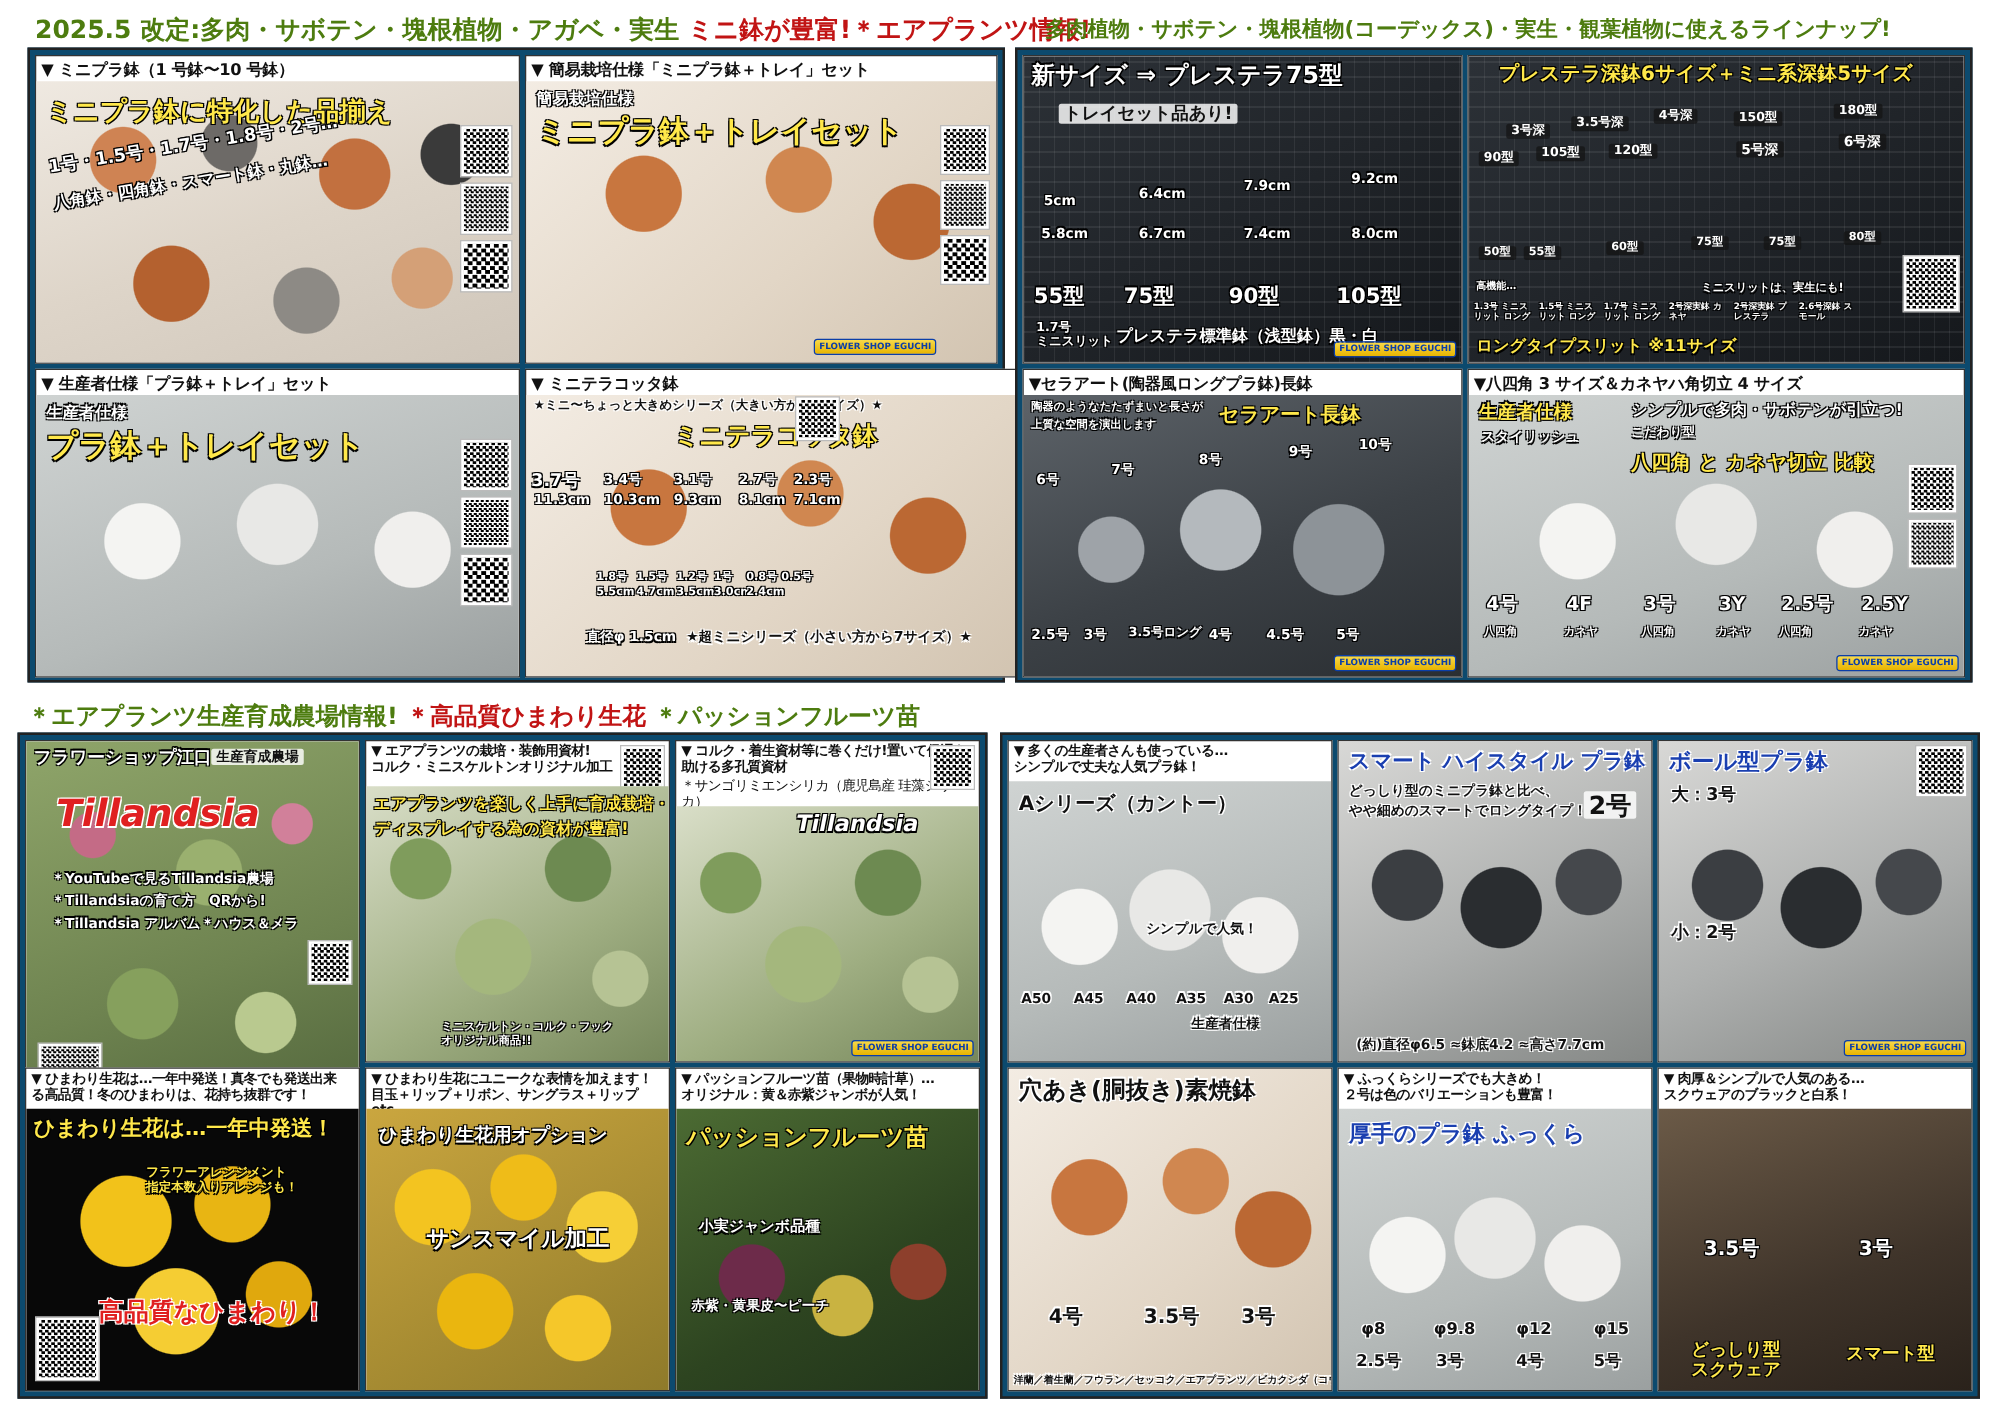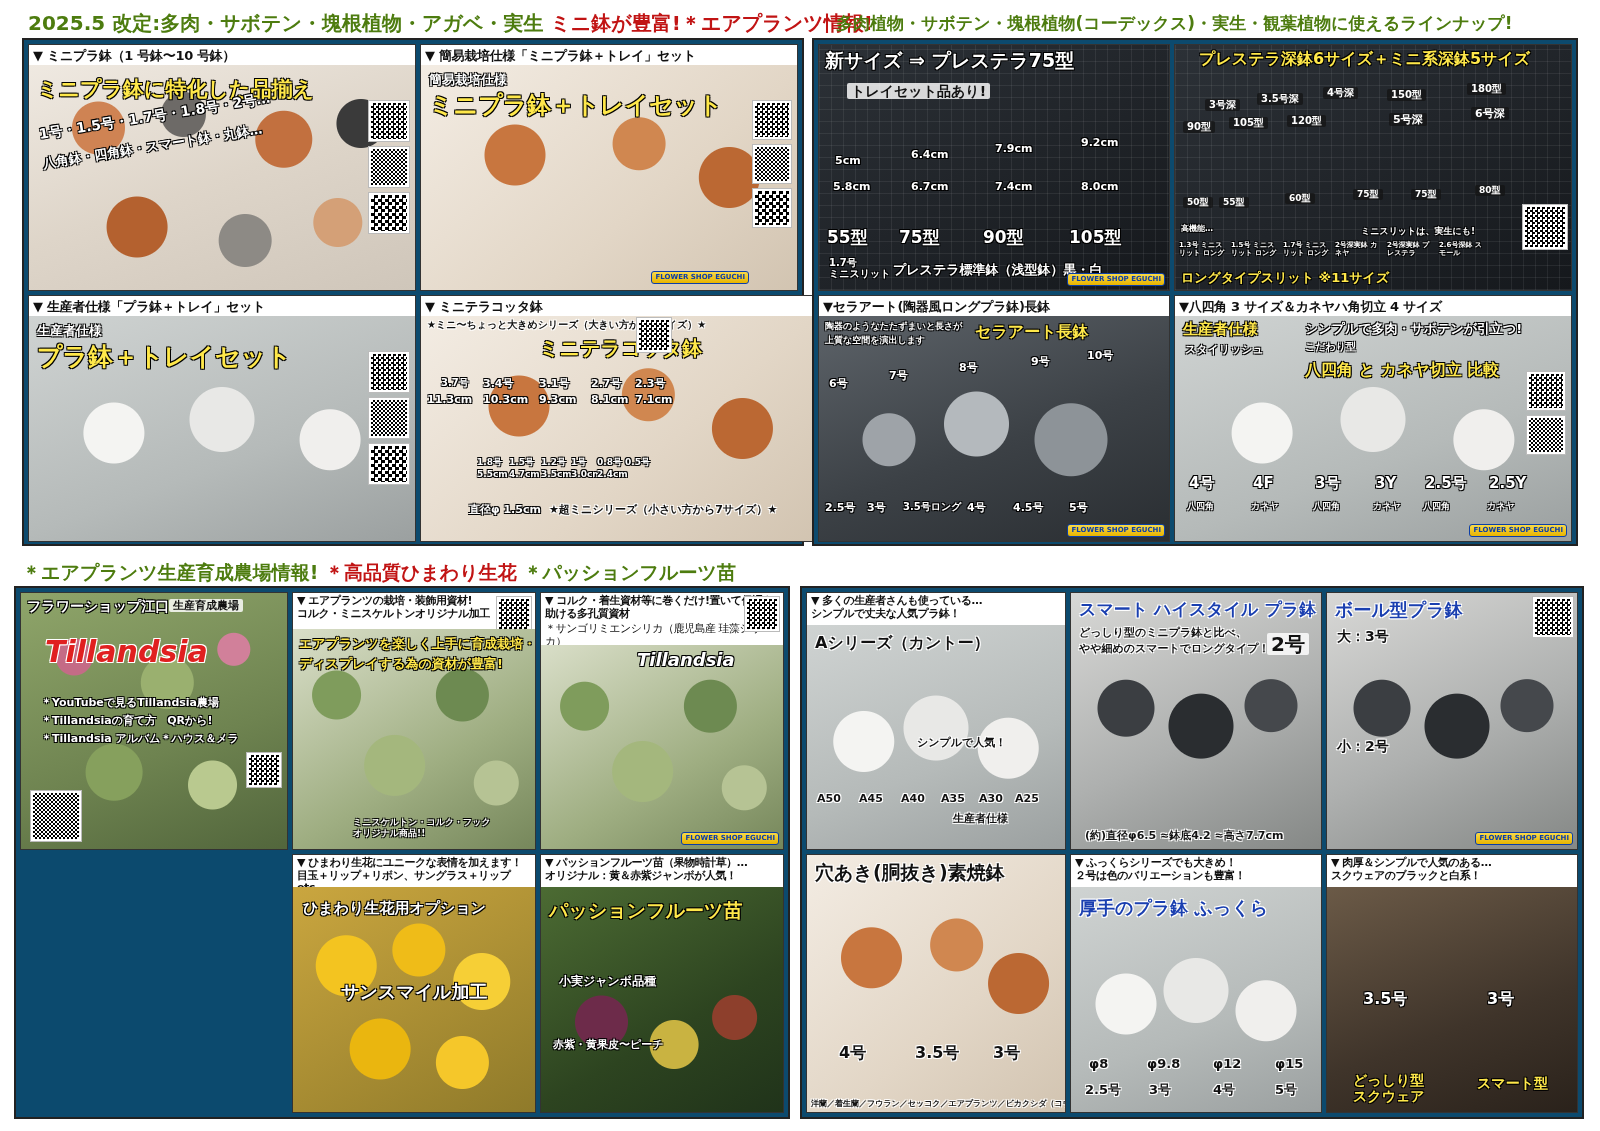--- a/index.html
+++ b/index.html
@@ -255,21 +255,21 @@
         <div class="qr coarse" style="right:6px; top:128px; width:40px; height:40px;"></div>
       </div>
     </div>
 
     <div class="cell" style="left:396px; top:255px; width:394px; height:247px;">
       <div class="cell-title">▼ ミニテラコッタ鉢</div>
       <div class="photo bg-terra" style="top:20px;">
         <div class="ov ov-black" style="left:6px; top:4px; font-size:10px;">★ミニ〜ちょっと大きめシリーズ（大きい方から6サイズ）★</div>
         <div class="ov ov-yellow" style="left:118px; top:22px; font-size:20px;">ミニテラコッタ鉢</div>
 
-        <div class="ov ov-white" style="left:20px;  top:62px; font-size:10px;">3.7号</div>
+        <div class="ov ov-white" style="left:4px;  top:62px; font-size:14px;">3.7号</div>
         <div class="ov ov-white" style="left:62px; top:62px; font-size:11px;">3.4号</div>
         <div class="ov ov-white" style="left:118px;top:62px; font-size:11px;">3.1号</div>
         <div class="ov ov-white" style="left:170px;top:62px; font-size:11px;">2.7号</div>
         <div class="ov ov-white" style="left:214px;top:62px; font-size:11px;">2.3号</div>
         <div class="ov ov-white" style="left:6px;  top:78px; font-size:11px;">11.3cm</div>
         <div class="ov ov-white" style="left:62px; top:78px; font-size:11px;">10.3cm</div>
         <div class="ov ov-white" style="left:118px;top:78px; font-size:11px;">9.3cm</div>
         <div class="ov ov-white" style="left:170px;top:78px; font-size:11px;">8.1cm</div>
         <div class="ov ov-white" style="left:214px;top:78px; font-size:11px;">7.1cm</div>
 
@@ -409,21 +409,21 @@
 
         <div class="qr" style="right:6px; top:56px; width:38px; height:38px;"></div>
         <div class="qr fine" style="right:6px; top:100px; width:38px; height:38px;"></div>
         <div class="logo" style="right:4px; bottom:4px;">FLOWER SHOP EGUCHI</div>
       </div>
     </div>
   </div>
 
   <div class="panel" id="panel-left-bot">
 
-    <div class="cell" style="left:4px; top:4px; width:268px; height:258px;">
+    <div class="cell" style="left:4px; top:4px; width:268px; height:302px;">
       <div class="photo bg-tilland-field" style="top:0;">
         <div class="ov ov-white" style="left:6px; top:6px; font-size:14px;">フラワーショップ江口</div>
         <div class="ov ov-white ov-band" style="left:148px; top:6px; font-size:11px;">生産育成農場</div>
         <div class="ov ov-red" style="left:24px; top:44px; font-size:30px; font-style:italic;">Tillandsia</div>
         <div class="ov ov-white" style="left:20px; top:104px; font-size:11px;">＊YouTubeで見るTillandsia農場</div>
         <div class="ov ov-white" style="left:20px; top:122px; font-size:11px;">＊Tillandsiaの育て方　QRから!</div>
         <div class="ov ov-white" style="left:20px; top:140px; font-size:11px;">＊Tillandsia アルバム＊ハウス＆メラ</div>
         <div class="qr" style="right:6px; top:160px; width:34px; height:34px;"></div>
         <div class="qr fine" style="left:10px; bottom:8px; width:50px; height:50px;"></div>
       </div>
@@ -445,20 +445,31 @@
       <div class="cell-title small">▼ コルク・着生資材等に巻くだけ!置いて保湿を助ける多孔質資材</div>
       <div class="cell-title small" style="font-weight:normal;">＊サンゴリミエンシリカ（鹿児島産 珪藻シリカ）</div>
       <div class="cell-title small" style="font-weight:normal;">＊パミス PUMICE（鹿児島産 多孔質火成岩）</div>
       <div class="qr" style="right:4px; top:4px; width:34px; height:34px;"></div>
       <div class="photo bg-tilland" style="top:52px;">
         <div class="ov ov-white" style="left:96px; top:6px; font-size:18px; font-style:italic;">Tillandsia</div>
         <div class="logo" style="right:4px; bottom:4px;">FLOWER SHOP EGUCHI</div>
       </div>
     </div>
 
+    <div class="cell" style="left:4px; top:266px; width:268px; height:259px;">
+      <div class="cell-title small" style="white-space:pre-line;">▼ ひまわり生花は…一年中発送！真冬でも発送出来
+る高品質！冬のひまわりは、花持ち抜群です！</div>
+      <div class="photo bg-sunflower" style="top:32px;">
+        <div class="ov ov-yellow" style="left:6px; top:8px; font-size:17px;">ひまわり生花は…一年中発送！</div>
+        <div class="ov ov-yellow" style="left:96px; top:46px; font-size:10px; white-space:pre-line; line-height:1.2;">フラワーアレンジメント
+指定本数入りアレンジも！</div>
+        <div class="ov ov-red" style="left:58px; top:152px; font-size:20px;">高品質なひまわり！</div>
+        <div class="qr" style="left:8px; bottom:8px; width:50px; height:50px;"></div>
+      </div>
+    </div>
 
     <div class="cell" style="left:276px; top:266px; width:244px; height:259px;">
       <div class="cell-title small" style="white-space:pre-line;">▼ ひまわり生花にユニークな表情を加えます！
 目玉＋リップ＋リボン、サングラス＋リップ etc…</div>
       <div class="photo bg-sunflower2" style="top:32px;">
         <div class="ov ov-white" style="left:10px; top:14px; font-size:15px;">ひまわり生花用オプション</div>
         <div class="ov ov-white" style="left:48px; top:96px; font-size:18px;">サンスマイル加工</div>
       </div>
     </div>
 

